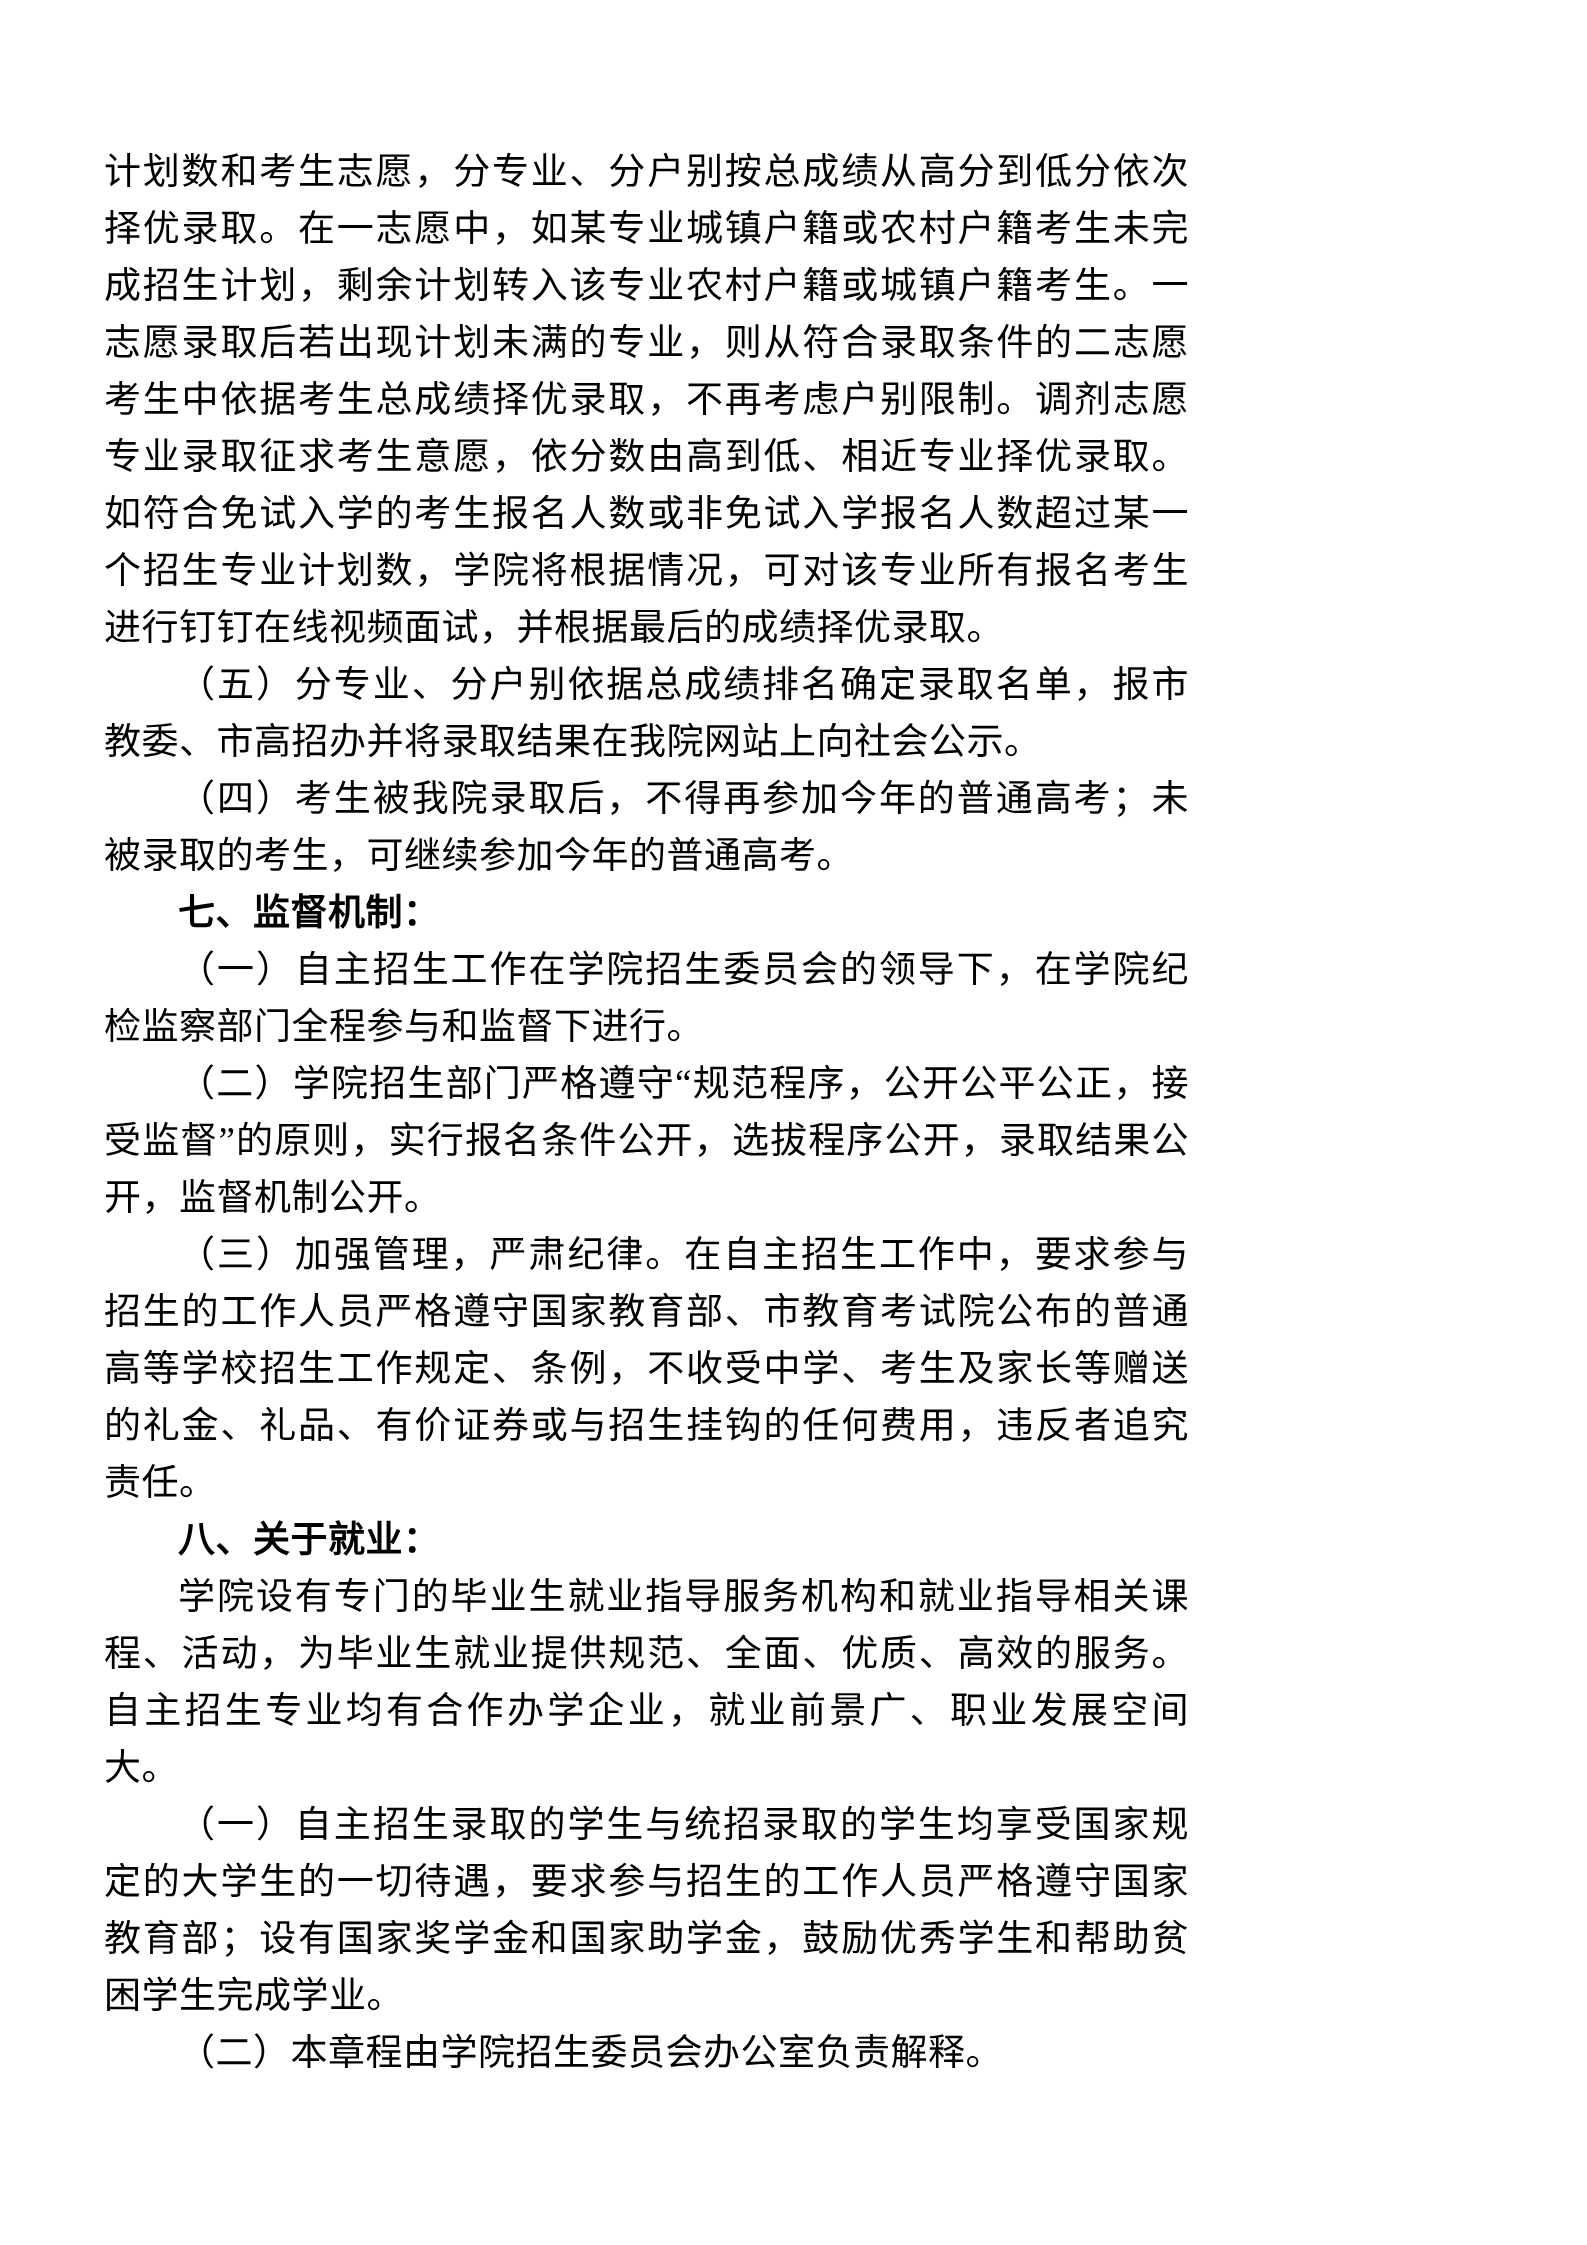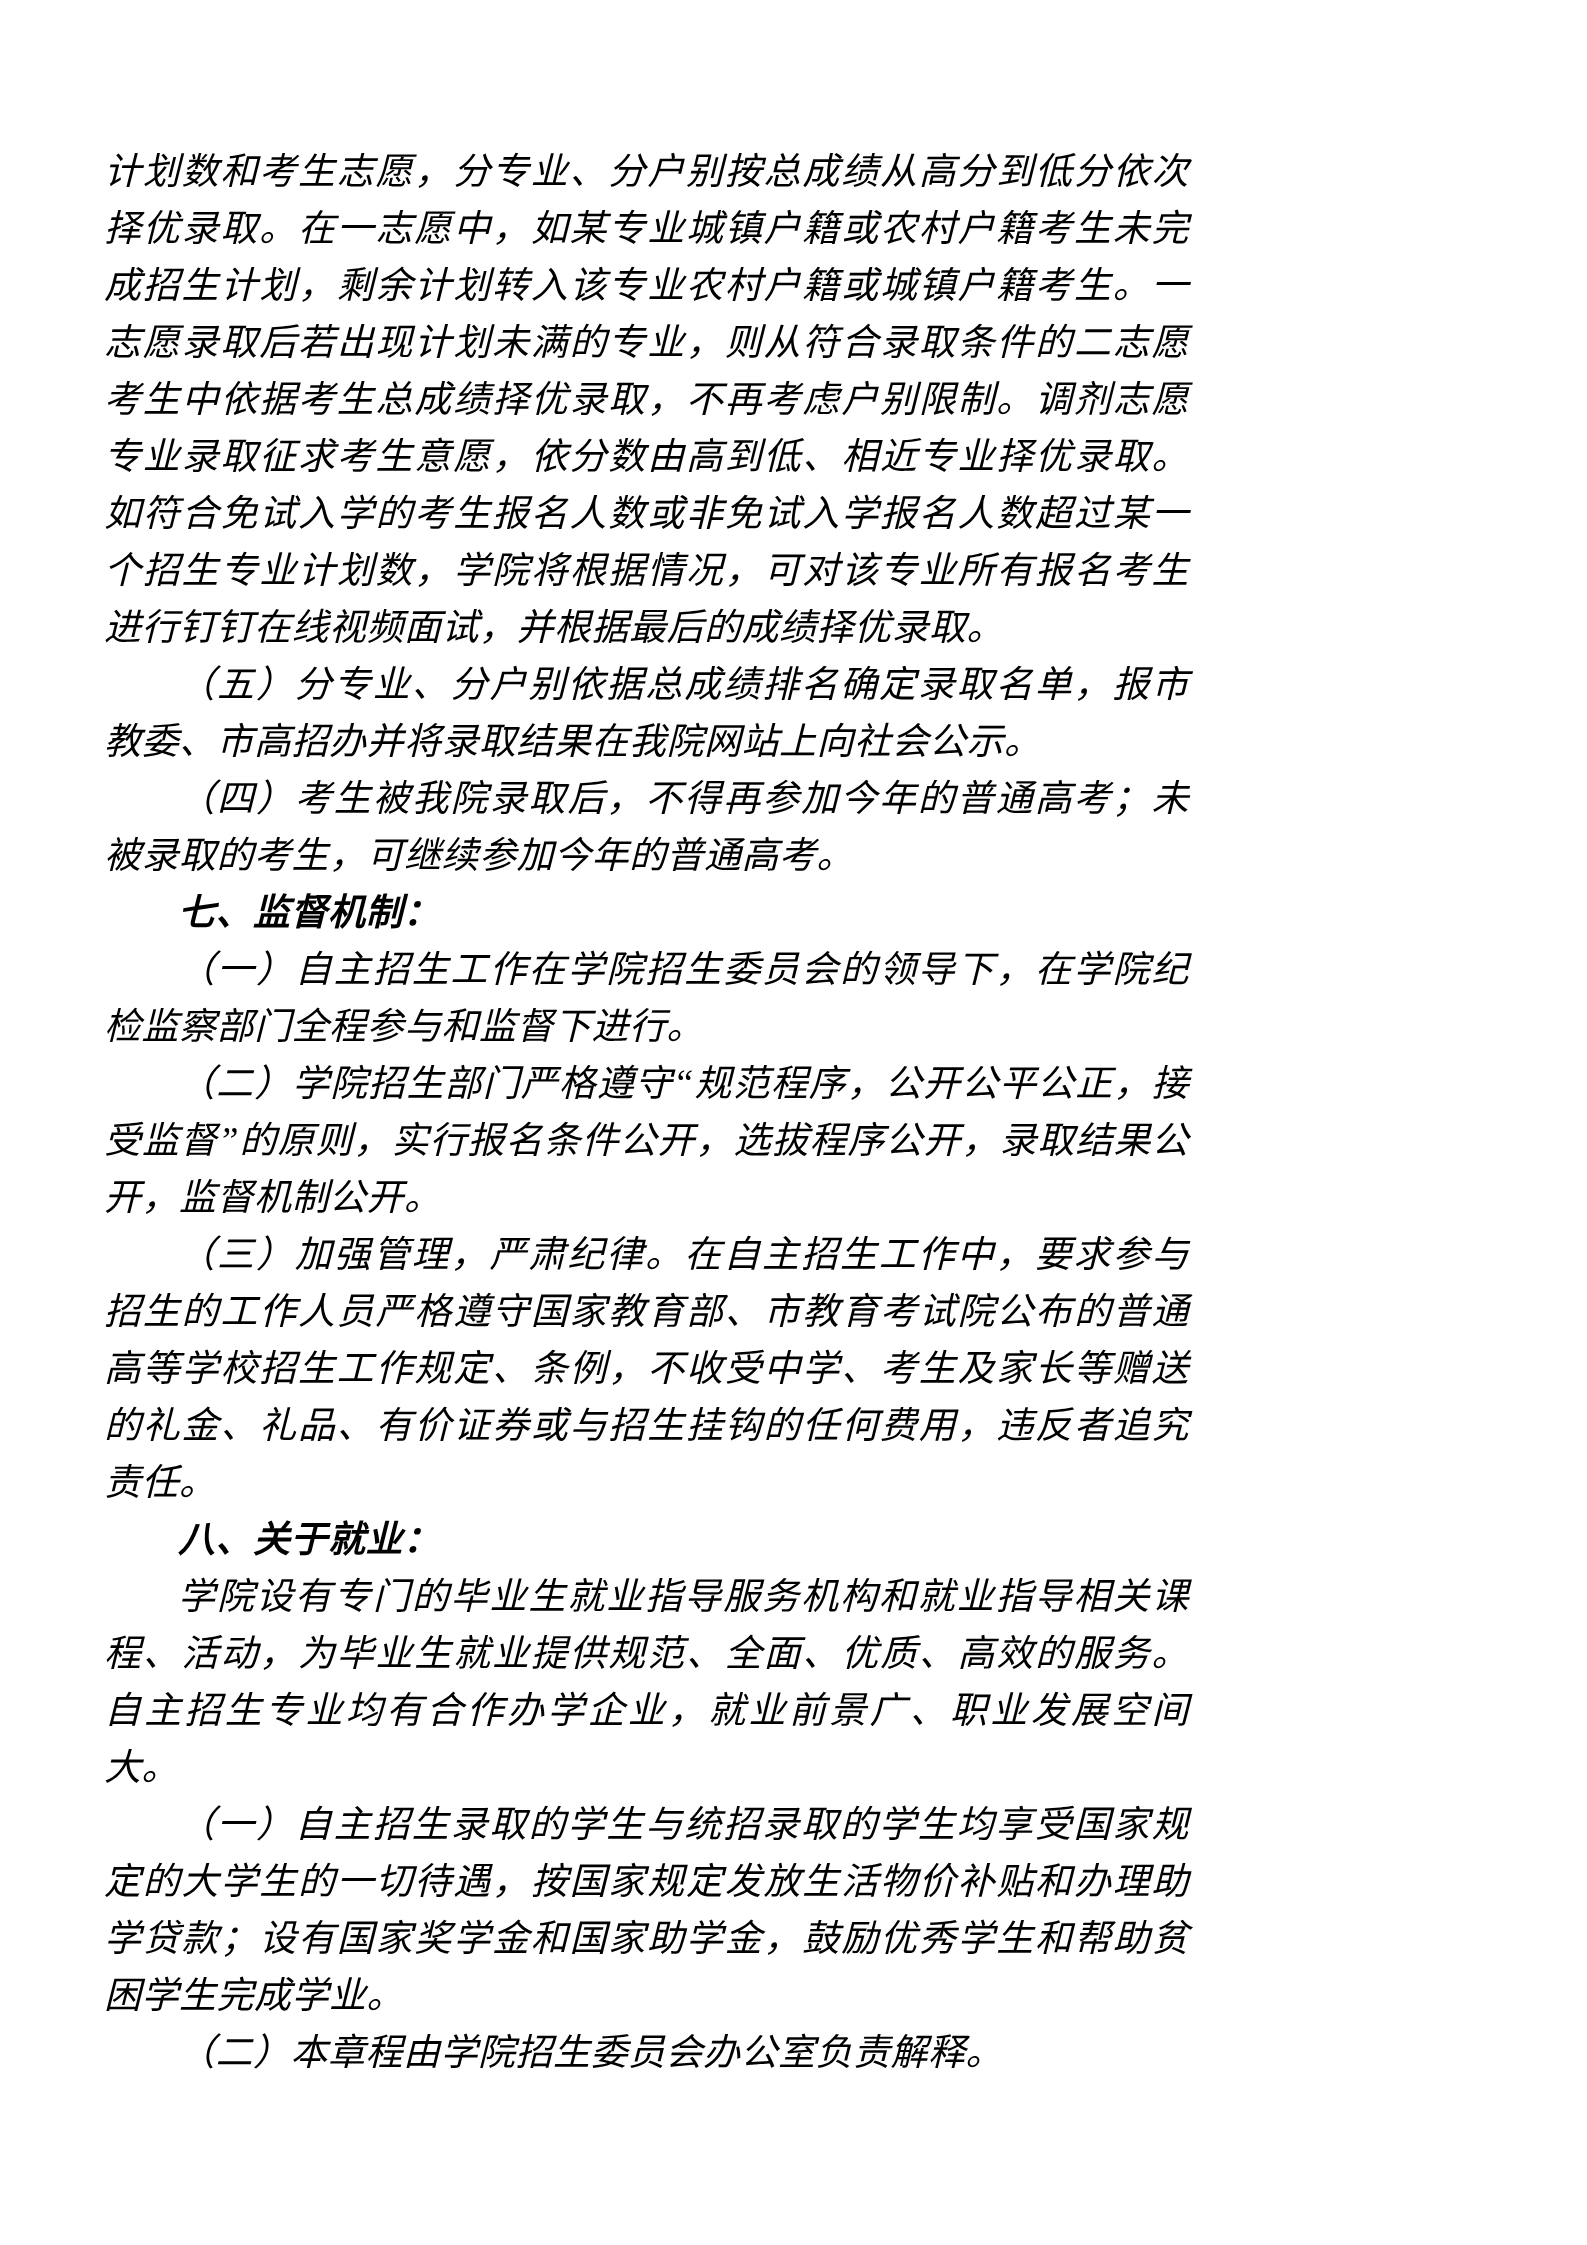--- a/index.html
+++ b/index.html
@@ -9,21 +9,20 @@
   }
   .page {
     position: relative;
     width: 1293px;
     height: 2245px;
     box-sizing: border-box;
     background: #ffffff;
     color: #000000;
     padding: 143px 104px 0 104px;
     overflow: hidden;
-    font-style: italic;
   }
   .doc-body {
     font-family: "Liberation Serif", "DejaVu Serif", serif;
     font-size: 37px;
     line-height: 57px;
     text-align: justify;
     text-justify: inter-ideograph;
     letter-spacing: 0.5px;
   }
   .doc-body p {
@@ -45,16 +44,16 @@
   <div class="doc-body">
     <p class="">计划数和考生志愿，分专业、分户别按总成绩从高分到低分依次择优录取。在一志愿中，如某专业城镇户籍或农村户籍考生未完成招生计划，剩余计划转入该专业农村户籍或城镇户籍考生。一志愿录取后若出现计划未满的专业，则从符合录取条件的二志愿考生中依据考生总成绩择优录取，不再考虑户别限制。调剂志愿专业录取征求考生意愿，依分数由高到低、相近专业择优录取。如符合免试入学的考生报名人数或非免试入学报名人数超过某一个招生专业计划数，学院将根据情况，可对该专业所有报名考生进行钉钉在线视频面试，并根据最后的成绩择优录取。</p>
     <p class="indent">（五）分专业、分户别依据总成绩排名确定录取名单，报市教委、市高招办并将录取结果在我院网站上向社会公示。</p>
     <p class="indent">（四）考生被我院录取后，不得再参加今年的普通高考；未被录取的考生，可继续参加今年的普通高考。</p>
     <p class="heading">七、监督机制：</p>
     <p class="indent">（一）自主招生工作在学院招生委员会的领导下，在学院纪检监察部门全程参与和监督下进行。</p>
     <p class="indent">（二）学院招生部门严格遵守“规范程序，公开公平公正，接受监督”的原则，实行报名条件公开，选拔程序公开，录取结果公开，监督机制公开。</p>
     <p class="indent">（三）加强管理，严肃纪律。在自主招生工作中，要求参与招生的工作人员严格遵守国家教育部、市教育考试院公布的普通高等学校招生工作规定、条例，不收受中学、考生及家长等赠送的礼金、礼品、有价证券或与招生挂钩的任何费用，违反者追究责任。</p>
     <p class="heading">八、关于就业：</p>
     <p class="indent">学院设有专门的毕业生就业指导服务机构和就业指导相关课程、活动，为毕业生就业提供规范、全面、优质、高效的服务。自主招生专业均有合作办学企业，就业前景广、职业发展空间大。</p>
-    <p class="indent">（一）自主招生录取的学生与统招录取的学生均享受国家规定的大学生的一切待遇，按国家规定发放生活物价补贴和办理助学贷款；设有国家奖学金和国家助学金，鼓励优秀学生和帮助贫困学生完成学业。</p>
+    <p class="indent">（一）自主招生录取的学生与统招录取的学生均享受国家规定的大学生的一切待遇，要求参与招生的工作人员严格遵守国家教育部；设有国家奖学金和国家助学金，鼓励优秀学生和帮助贫困学生完成学业。</p>
     <p class="indent">（二）本章程由学院招生委员会办公室负责解释。</p>
   </div>
 </div>
 
 </body></html>

